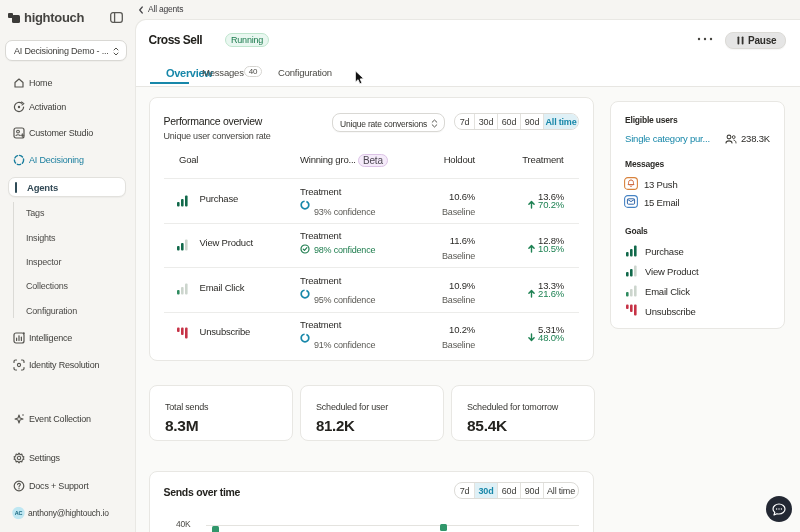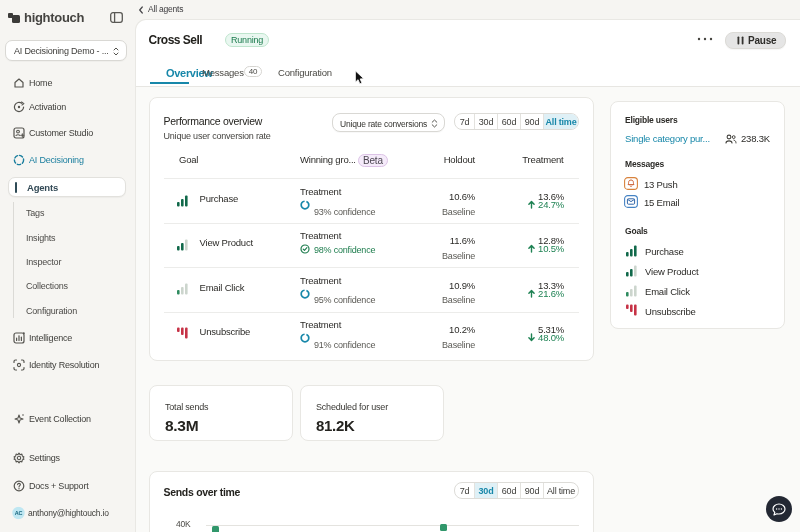--- a/index.html
+++ b/index.html
@@ -221,21 +221,21 @@
         <circle cx="5" cy="5" r="3.8" fill="none" stroke="#1787a9" stroke-width="1.7" stroke-dasharray="22 1.9" stroke-dashoffset="5"></circle>
       </svg>
     <div class="abs cell" style="left:164px;top:102.5px"><span class="sub">93% confidence</span></div>
     <div class="abs cell" style="right:118px;top:88px"><span class="num">10.6%</span></div>
     <div class="abs cell" style="right:118px;top:102.5px"><span class="sub">Baseline</span></div>
     <div class="abs cell" style="right:29px;top:88px"><span class="num">13.6%</span></div>
     <div class="abs cell grn" style="right:29px;top:101px">
         <svg width="7" height="9" viewBox="0 0 7 9">
           <path d="M3.5 8 V1.8 M0.9 4.2 L3.5 1.4 L6.1 4.2" stroke="#1e8253" stroke-width="1.4" fill="none" stroke-linecap="round" stroke-linejoin="round"></path>
         </svg>
-        <span>24.7%</span>
+        <span>70.2%</span>
       </div>
     <div class="rowline" style="top:124.5px"></div>
 
     <div class="abs" style="left:25.5px;top:138.5px">
       <svg width="13" height="13" viewBox="0 0 13 13">
         <rect x="1" y="8" width="2.6" height="4.5" rx="1" fill="#11694a"></rect>
         <rect x="5" y="5" width="2.6" height="7.5" rx="1" fill="#11694a"></rect>
         <rect x="9" y="1.5" width="2.6" height="11" rx="1" fill="#ccd5cd"></rect>
       </svg>
     </div>
@@ -306,20 +306,24 @@
   </div>
 
   <div class="card" style="left:13px;top:365px;width:144px;height:56px">
     <div class="abs" style="left:15px;top:16px;font-size:9px;color:#393834">Total sends</div>
     <div class="abs" style="left:15px;top:31px;font-size:15.5px;font-weight:bold;color:#24231f;letter-spacing:-0.3px">8.3M</div>
   </div>
   <div class="card" style="left:164px;top:365px;width:144px;height:56px">
     <div class="abs" style="left:15px;top:16px;font-size:9px;color:#393834">Scheduled for user</div>
     <div class="abs" style="left:15px;top:31px;font-size:15px;font-weight:bold;color:#24231f;letter-spacing:-0.3px">81.2K</div>
   </div>
+  <div class="card" style="left:315px;top:365px;width:144px;height:56px">
+    <div class="abs" style="left:15px;top:16px;font-size:9px;color:#393834">Scheduled for tomorrow</div>
+    <div class="abs" style="left:15px;top:31px;font-size:15.5px;font-weight:bold;color:#24231f;letter-spacing:-0.3px">85.4K</div>
+  </div>
 
   <div class="card" style="left:13px;top:451px;width:445px;height:120px">
     <div class="abs" style="left:13.5px;top:13.5px;font-size:10.5px;font-weight:bold;color:#24231f;letter-spacing:-0.3px">Sends over time</div>
     <div class="seg" style="left:304px;top:10px;width:125px">
       <div style="width:20px">7d</div>
         <div class="on" style="width:23px">30d</div>
         <div style="width:23px">60d</div>
         <div style="width:23px">90d</div>
         <div style="flex:1">All time</div>
     </div>

